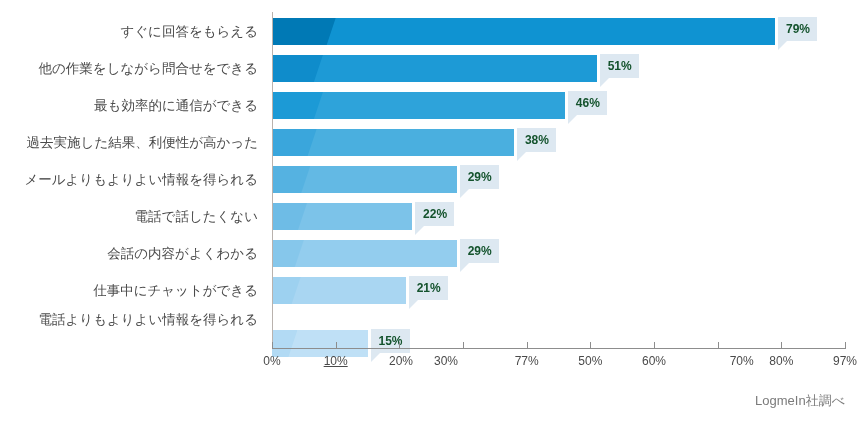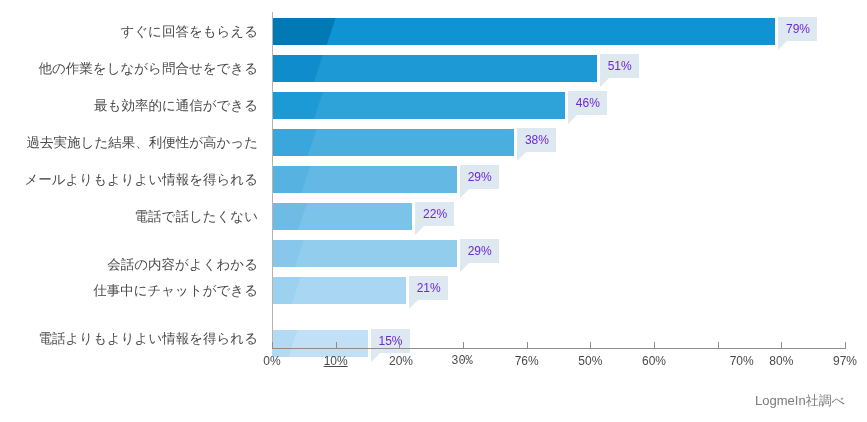--- a/index.html
+++ b/index.html
@@ -106,23 +106,23 @@
     left: 0;
     top: 0;
     height: 100%;
     clip-path: polygon(0 0, 100% 0, calc(100% - 9px) 100%, 0 100%);
   }
 
   
   .callout {
     position: absolute;
     background: #dde8f1;
-    color: #6d28d9;
+    color: #14532d;
     font-size: 12px;
-    font-weight: normal;
+    font-weight: bold;
     line-height: 1;
     padding: 6px 7px 6px 8px;
     white-space: nowrap;
   }
 
   .callout::after {
     content: "";
     position: absolute;
     left: 0;
     top: 100%;
@@ -147,23 +147,23 @@
 
 <div id="chart-root">
 
   <div id="label-col">
       <div class="cat-label" style="top: 24.5px;">すぐに回答をもらえる</div>
       <div class="cat-label" style="top: 61.5px;">他の作業をしながら問合せをできる</div>
       <div class="cat-label" style="top: 98.5px;">最も効率的に通信ができる</div>
       <div class="cat-label" style="top: 172.5px;">メールよりもよりよい情報を得られる</div>
       <div class="cat-label" style="top: 135.5px;">過去実施した結果、利便性が高かった</div>
       <div class="cat-label" style="top: 209.5px;">電話で話したくない</div>
-      <div class="cat-label" style="top: 246.5px; margin-top: 11px;">会話の内容がよくわかる</div>
+      <div class="cat-label" style="top: 246.5px;">会話の内容がよくわかる</div>
       <div class="cat-label" style="top: 283.5px;">仕事中にチャットができる</div>
-      <div class="cat-label" style="top: 332px;">電話よりもよりよい情報を得られる</div>
+      <div class="cat-label" style="top: 313px;">電話よりもよりよい情報を得られる</div>
     </div>
 
   <div id="plot">
       <div class="bar-row" style="top: 6px; height: 27px; width: 573px;">
         <div class="bar" style="width: 502.967px; background: rgb(15, 147, 210);"></div>
         <div class="bar-cap" style="width: 63.6667px; background: rgb(0, 121, 181);"></div>
         <div class="callout" style="left: 505.967px; top: -1px;">79%</div>
       </div>
       <div class="bar-row" style="top: 43px; height: 27px; width: 573px;">
         <div class="bar" style="width: 324.7px; background: rgb(29, 154, 214);"></div>
@@ -211,23 +211,23 @@
   <div id="x-axis-line"></div>
 
   <div id="tick-layer">
       <div class="tick-mark" style="left: 272px;"></div>
       <div class="tick-label" style="left: 272px;">0%</div>
       <div class="tick-mark" style="left: 335.667px;"></div>
       <div class="tick-label" style="left: 335.667px; text-decoration: underline;">10%</div>
       <div class="tick-mark" style="left: 399.333px;"></div>
       <div class="tick-label" style="left: 401px;">20%</div>
       <div class="tick-mark" style="left: 463px;"></div>
-      <div class="tick-label" style="left: 462px; font-family: Liberation Mono, monospace;">30%</div>
+      <div class="tick-label" style="left: 446px;">30%</div>
       <div class="tick-mark" style="left: 526.667px;"></div>
-      <div class="tick-label" style="left: 526.667px;">76%</div>
+      <div class="tick-label" style="left: 526.667px;">77%</div>
       <div class="tick-mark" style="left: 590.333px;"></div>
       <div class="tick-label" style="left: 590.333px;">50%</div>
       <div class="tick-mark" style="left: 654px;"></div>
       <div class="tick-label" style="left: 654px;">60%</div>
       <div class="tick-mark" style="left: 717.667px;"></div>
       <div class="tick-label" style="left: 717.667px; margin-left: 24px;">70%</div>
       <div class="tick-mark" style="left: 781.333px;"></div>
       <div class="tick-label" style="left: 781.333px;">80%</div>
       <div class="tick-mark" style="left: 845px;"></div>
       <div class="tick-label" style="left: 845px;">97%</div>

